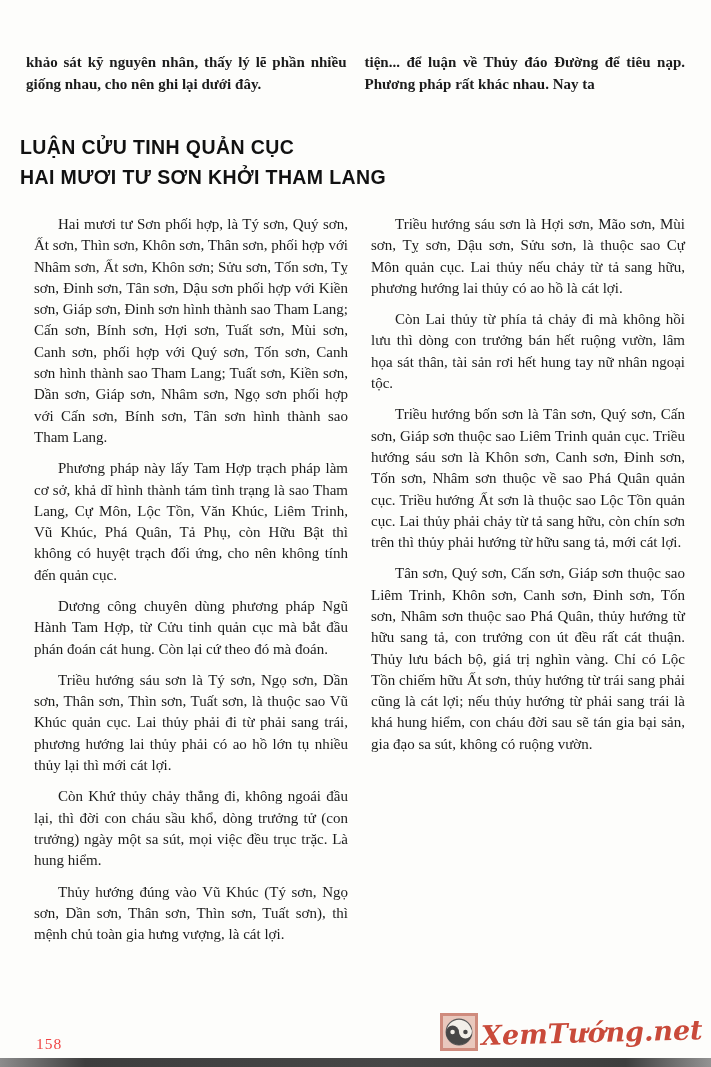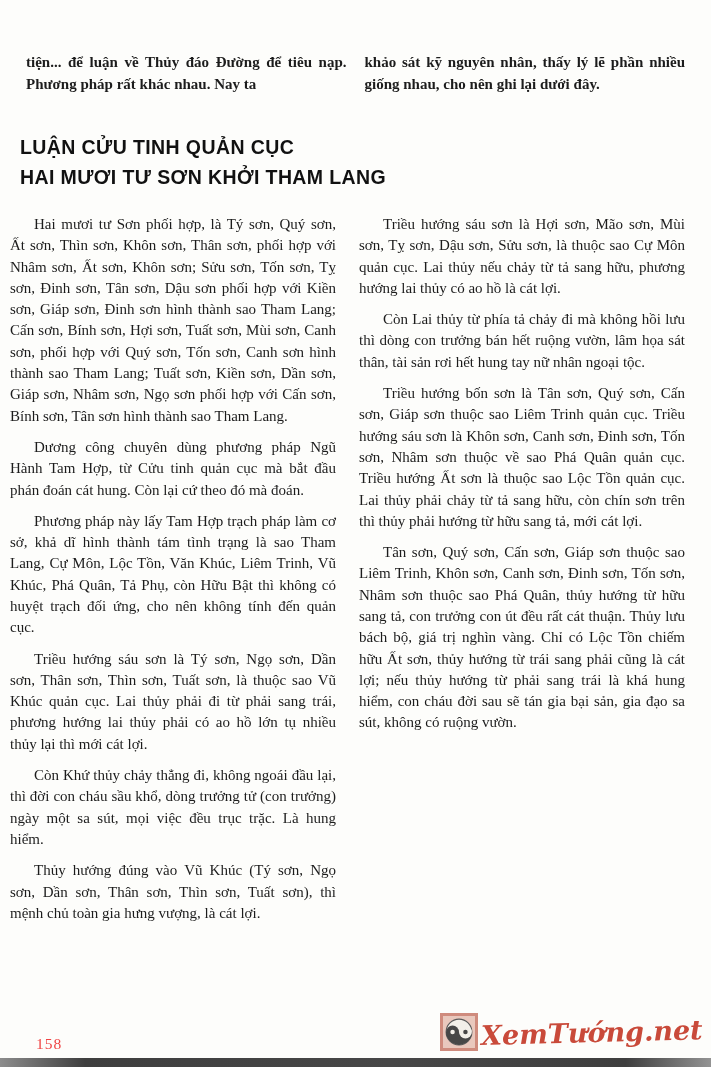--- a/index.html
+++ b/index.html
@@ -27,21 +27,21 @@
     margin:36px 20px 0 20px;
     font-family:"Liberation Sans","DejaVu Sans",sans-serif;
     font-weight:bold;
     font-size:19.5px;
     line-height:1.55;
     letter-spacing:.4px;
     color:#111;
   }
   .columns{
     display:flex;gap:23px;
-    padding:22px 26px 0 10px;
+    padding:22px 26px 0 34px;
   }
   .col{flex:1;min-width:0;}
   .col p{
     margin:0 0 10px 0;
     font-size:15px;
     line-height:1.42;
     text-align:justify;
     text-indent:24px;
   }
   .page-number{
@@ -79,34 +79,34 @@
     left:0;right:0;bottom:0;height:9px;
     background:linear-gradient(to right,#8c8c8c,#3e3e3e 12%,#474747 55%,#3e3e3e 88%,#939393);
   }
 </style>
 </head>
 <body>
 
 <div class="page">
 
   <div class="intro-row">
+    <p>khảo sát kỹ nguyên nhân, thấy lý lẽ phần nhiều giống nhau, cho nên ghi lại dưới đây.</p>
     <p>tiện... để luận về Thủy đáo Đường để tiêu nạp. Phương pháp rất khác nhau. Nay ta</p>
-    <p>khảo sát kỹ nguyên nhân, thấy lý lẽ phần nhiều giống nhau, cho nên ghi lại dưới đây.</p>
   </div>
 
   <div class="heading">
     <div>LUẬN CỬU TINH QUẢN CỤC</div>
     <div>HAI MƯƠI TƯ SƠN KHỞI THAM LANG</div>
   </div>
 
   <div class="columns">
     <div class="col">
       <p>Hai mươi tư Sơn phối hợp, là Tý sơn, Quý sơn, Ất sơn, Thìn sơn, Khôn sơn, Thân sơn, phối hợp với Nhâm sơn, Ất sơn, Khôn sơn; Sửu sơn, Tốn sơn, Tỵ sơn, Đinh sơn, Tân sơn, Dậu sơn phối hợp với Kiền sơn, Giáp sơn, Đinh sơn hình thành sao Tham Lang; Cấn sơn, Bính sơn, Hợi sơn, Tuất sơn, Mùi sơn, Canh sơn, phối hợp với Quý sơn, Tốn sơn, Canh sơn hình thành sao Tham Lang; Tuất sơn, Kiền sơn, Dần sơn, Giáp sơn, Nhâm sơn, Ngọ sơn phối hợp với Cấn sơn, Bính sơn, Tân sơn hình thành sao Tham Lang.</p>
+      <p>Phương pháp này lấy Tam Hợp trạch pháp làm cơ sở, khả dĩ hình thành tám tình trạng là sao Tham Lang, Cự Môn, Lộc Tồn, Văn Khúc, Liêm Trinh, Vũ Khúc, Phá Quân, Tả Phụ, còn Hữu Bật thì không có huyệt trạch đối ứng, cho nên không tính đến quản cục.</p>
       <p>Dương công chuyên dùng phương pháp Ngũ Hành Tam Hợp, từ Cửu tinh quản cục mà bắt đầu phán đoán cát hung. Còn lại cứ theo đó mà đoán.</p>
-      <p>Phương pháp này lấy Tam Hợp trạch pháp làm cơ sở, khả dĩ hình thành tám tình trạng là sao Tham Lang, Cự Môn, Lộc Tồn, Văn Khúc, Liêm Trinh, Vũ Khúc, Phá Quân, Tả Phụ, còn Hữu Bật thì không có huyệt trạch đối ứng, cho nên không tính đến quản cục.</p>
       <p>Triều hướng sáu sơn là Tý sơn, Ngọ sơn, Dần sơn, Thân sơn, Thìn sơn, Tuất sơn, là thuộc sao Vũ Khúc quản cục. Lai thủy phải đi từ phải sang trái, phương hướng lai thủy phải có ao hồ lớn tụ nhiều thủy lại thì mới cát lợi.</p>
       <p>Còn Khứ thủy chảy thẳng đi, không ngoái đầu lại, thì đời con cháu sầu khổ, dòng trưởng tử (con trưởng) ngày một sa sút, mọi việc đều trục trặc. Là hung hiểm.</p>
       <p>Thủy hướng đúng vào Vũ Khúc (Tý sơn, Ngọ sơn, Dần sơn, Thân sơn, Thìn sơn, Tuất sơn), thì mệnh chủ toàn gia hưng vượng, là cát lợi.</p>
     </div>
     <div class="col">
       <p>Triều hướng sáu sơn là Hợi sơn, Mão sơn, Mùi sơn, Tỵ sơn, Dậu sơn, Sửu sơn, là thuộc sao Cự Môn quản cục. Lai thủy nếu chảy từ tả sang hữu, phương hướng lai thủy có ao hồ là cát lợi.</p>
       <p>Còn Lai thủy từ phía tả chảy đi mà không hồi lưu thì dòng con trưởng bán hết ruộng vườn, lâm họa sát thân, tài sản rơi hết hung tay nữ nhân ngoại tộc.</p>
       <p>Triều hướng bốn sơn là Tân sơn, Quý sơn, Cấn sơn, Giáp sơn thuộc sao Liêm Trinh quản cục. Triều hướng sáu sơn là Khôn sơn, Canh sơn, Đinh sơn, Tốn sơn, Nhâm sơn thuộc về sao Phá Quân quản cục. Triều hướng Ất sơn là thuộc sao Lộc Tồn quản cục. Lai thủy phải chảy từ tả sang hữu, còn chín sơn trên thì thủy phải hướng từ hữu sang tả, mới cát lợi.</p>
       <p>Tân sơn, Quý sơn, Cấn sơn, Giáp sơn thuộc sao Liêm Trinh, Khôn sơn, Canh sơn, Đinh sơn, Tốn sơn, Nhâm sơn thuộc sao Phá Quân, thủy hướng từ hữu sang tả, con trưởng con út đều rất cát thuận. Thủy lưu bách bộ, giá trị nghìn vàng. Chỉ có Lộc Tồn chiếm hữu Ất sơn, thủy hướng từ trái sang phải cũng là cát lợi; nếu thủy hướng từ phải sang trái là khá hung hiểm, con cháu đời sau sẽ tán gia bại sản, gia đạo sa sút, không có ruộng vườn.</p>
     </div>

